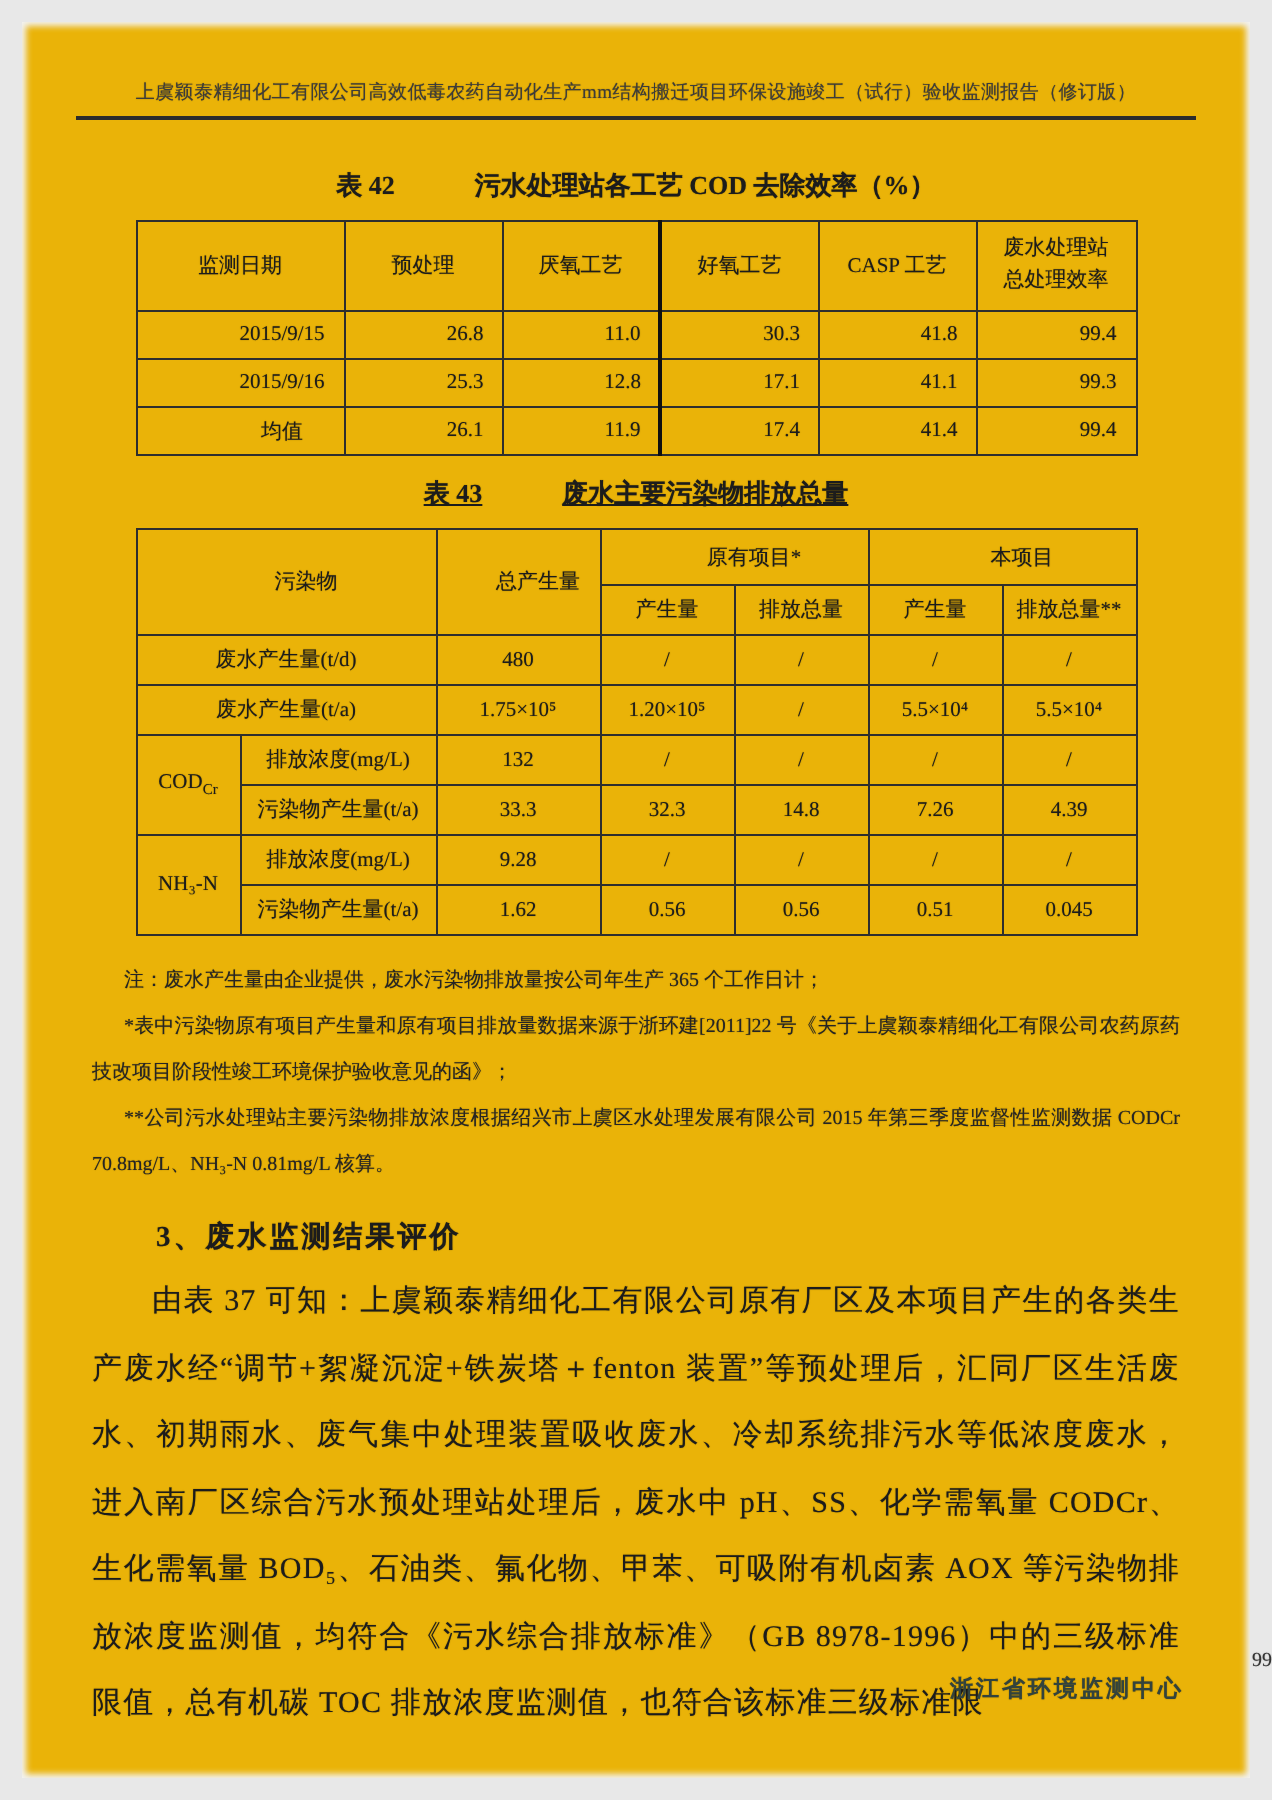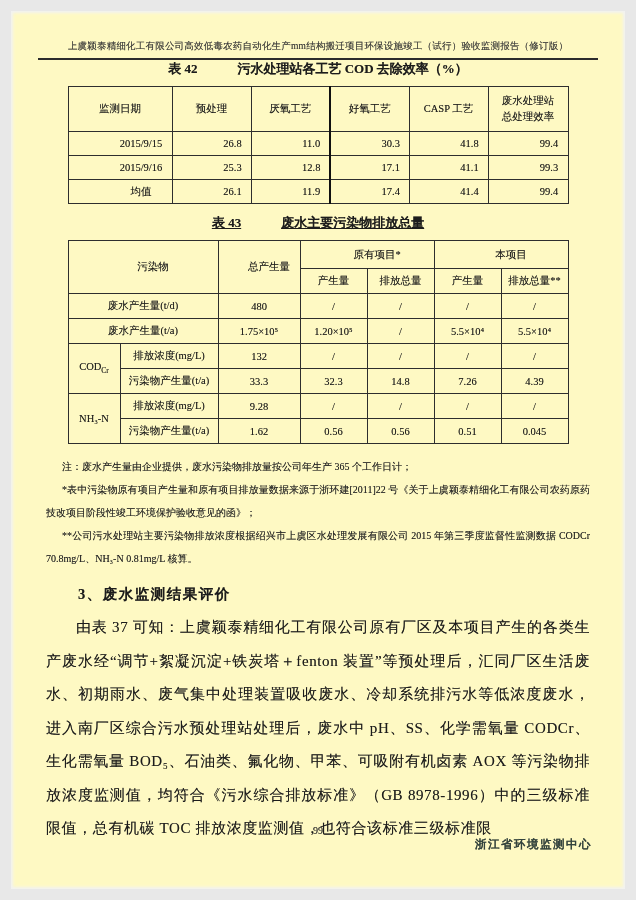--- a/index.html
+++ b/index.html
@@ -1,42 +1,42 @@
 <!DOCTYPE html>
 <html><head>
 <meta charset="utf-8">
 <style>
   html,body{margin:0;padding:0;background:#d9d9d9;}
   .page{
     width:636px;height:900px;position:relative;margin:0 auto;
-    background:#fef9c3;color:#1c1c1c;overflow:hidden;
+    background:#eab308;color:#1c1c1c;overflow:hidden;
     font-family:"Liberation Serif","DejaVu Serif",serif;
     box-shadow:inset 0 0 0 11px #e8e8e8, inset 0 0 3px 13px #f2f2f2;
     text-shadow:0 0 0.6px rgba(0,0,0,0.45);
   }
   .doc-header{margin:0 38px;padding:40px 0 5px 0;border-bottom:2px solid #2c2c2c;text-align:center;}
   .doc-header-text{font-size:9.5px;color:#3c3c3c;letter-spacing:0.2px;white-space:nowrap;}
   .content{padding:0 46px;}
-  .tbl-caption{display:flex;justify-content:center;gap:40px;font-weight:bold;font-size:13px;margin:0 0 8px 0;}
+  .tbl-caption{display:flex;justify-content:center;gap:40px;font-weight:bold;font-size:13px;margin:24px 0 8px 0;}
   table{width:500px;margin:0 auto;border-collapse:collapse;table-layout:fixed;text-align:center;font-size:10.5px;border:1.6px solid #222;}
   th,td{border:1px solid #2e2e2e;font-weight:normal;padding:1px 2px;overflow:hidden;}
   .t42 th{height:42px;}
   .t42 td{height:21px;padding-left:44px;}
   .t42 .bold-l{border-left:2.4px solid #101010;}
   .prewrap{white-space:pre-line;line-height:1.55;}
   .cap43{margin-top:10px;text-decoration:underline;}
   .t43 thead tr.h1 th{height:25px;padding-left:22px;}
   .t43 thead tr.h2 th{height:22px;}
   .t43 td{height:22px;}
   .t43 sub{font-size:7.5px;}
   .notes{margin-top:11px;font-size:10px;line-height:23px;color:#252525;text-align:justify;}
   .note{text-indent:1.6em;}
   .section-heading{margin:15px 0 0 32px;font-size:14.5px;font-weight:bold;letter-spacing:1.5px;}
   .body-par{margin:7px 0 0 0;font-size:15px;line-height:33.5px;text-align:justify;text-indent:2em;letter-spacing:0.6px;}
-  .page-number{position:absolute;bottom:64px;left:0;right:0;text-align:center;font-size:10px;color:#333;}
+  .page-number{position:absolute;bottom:64px;left:0;right:0;text-align:right;font-size:10px;color:#333;}
   .footer-right{position:absolute;right:44px;bottom:48px;font-size:11.5px;color:#32433d;letter-spacing:1.5px;font-weight:bold;}
 </style>
 </head>
 <body>
 
 <div class="page">
 
   <div class="doc-header">
     <div class="doc-header-text">上虞颖泰精细化工有限公司高效低毒农药自动化生产mm结构搬迁项目环保设施竣工（试行）验收监测报告（修订版）</div>
   </div>

